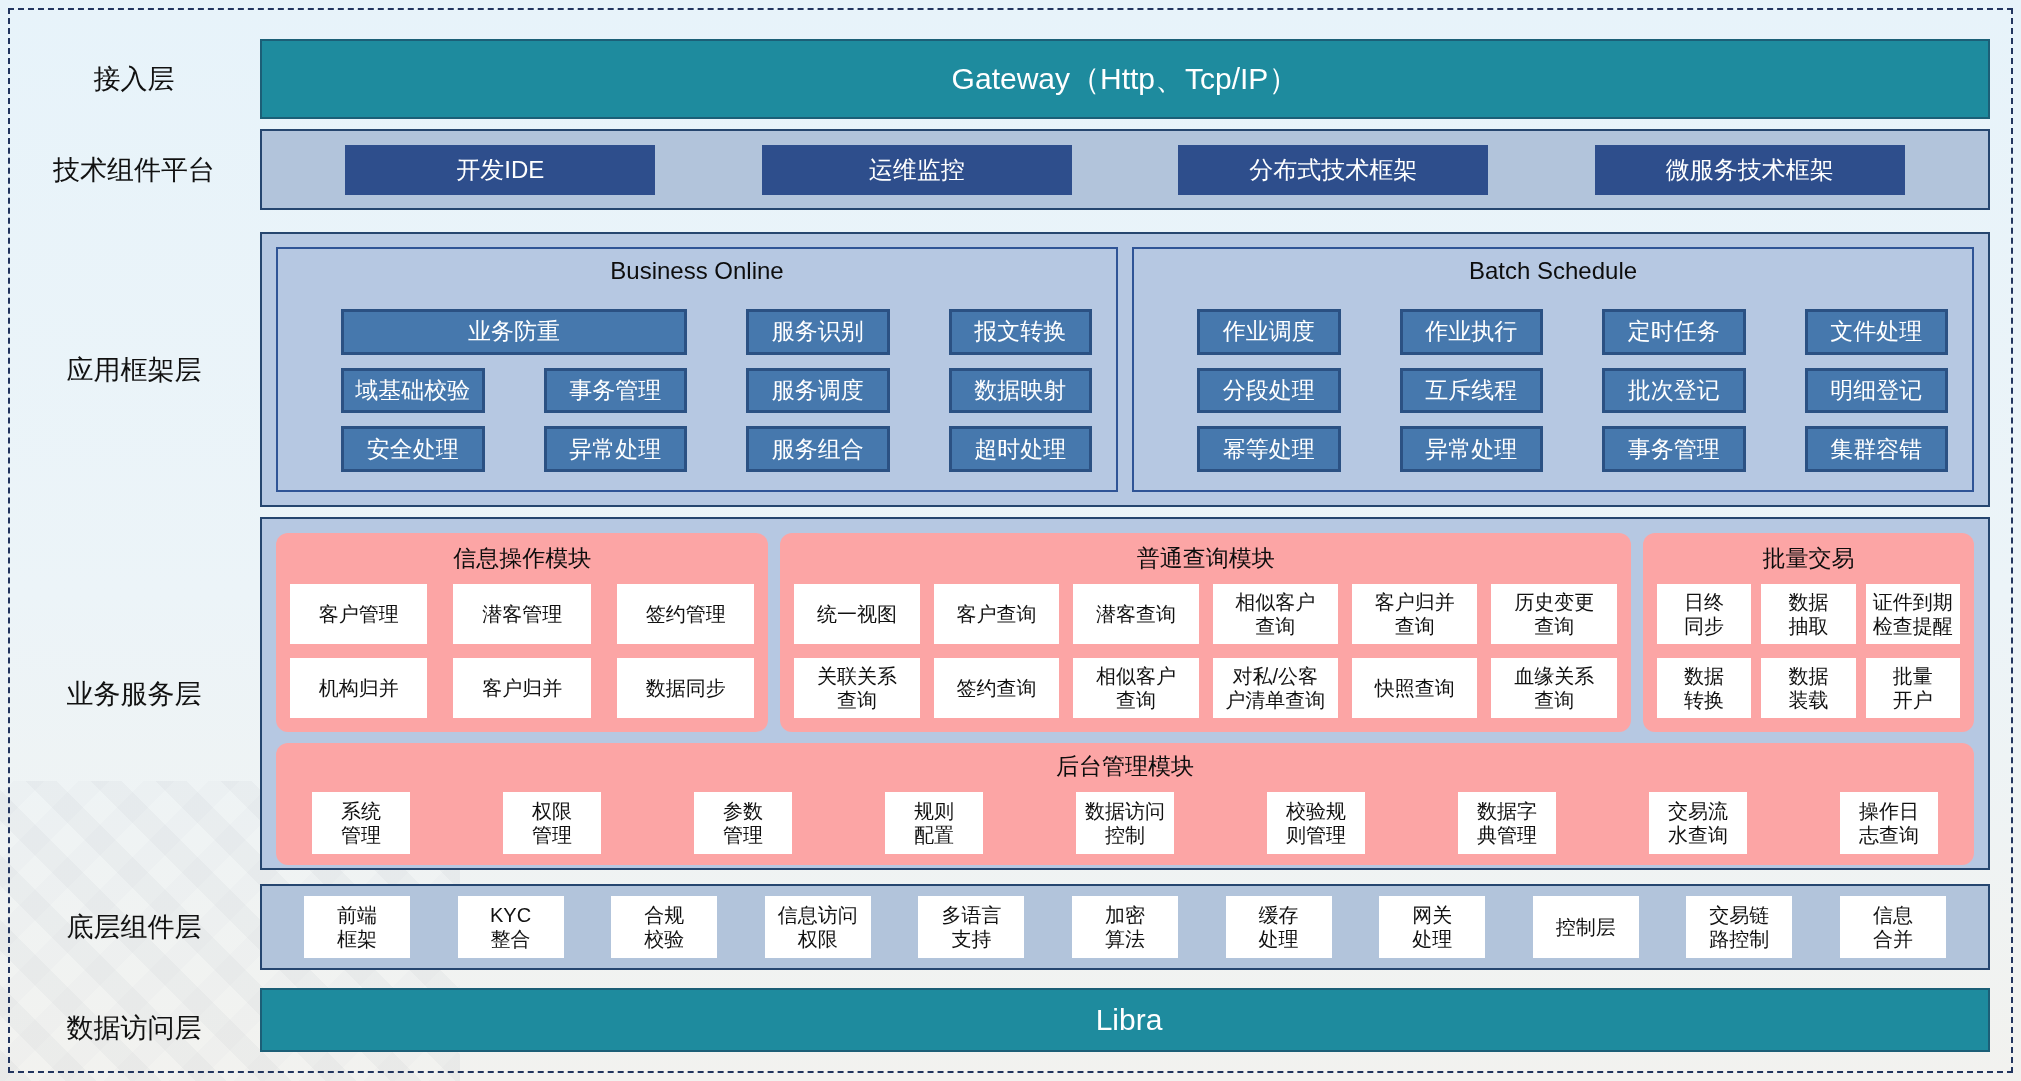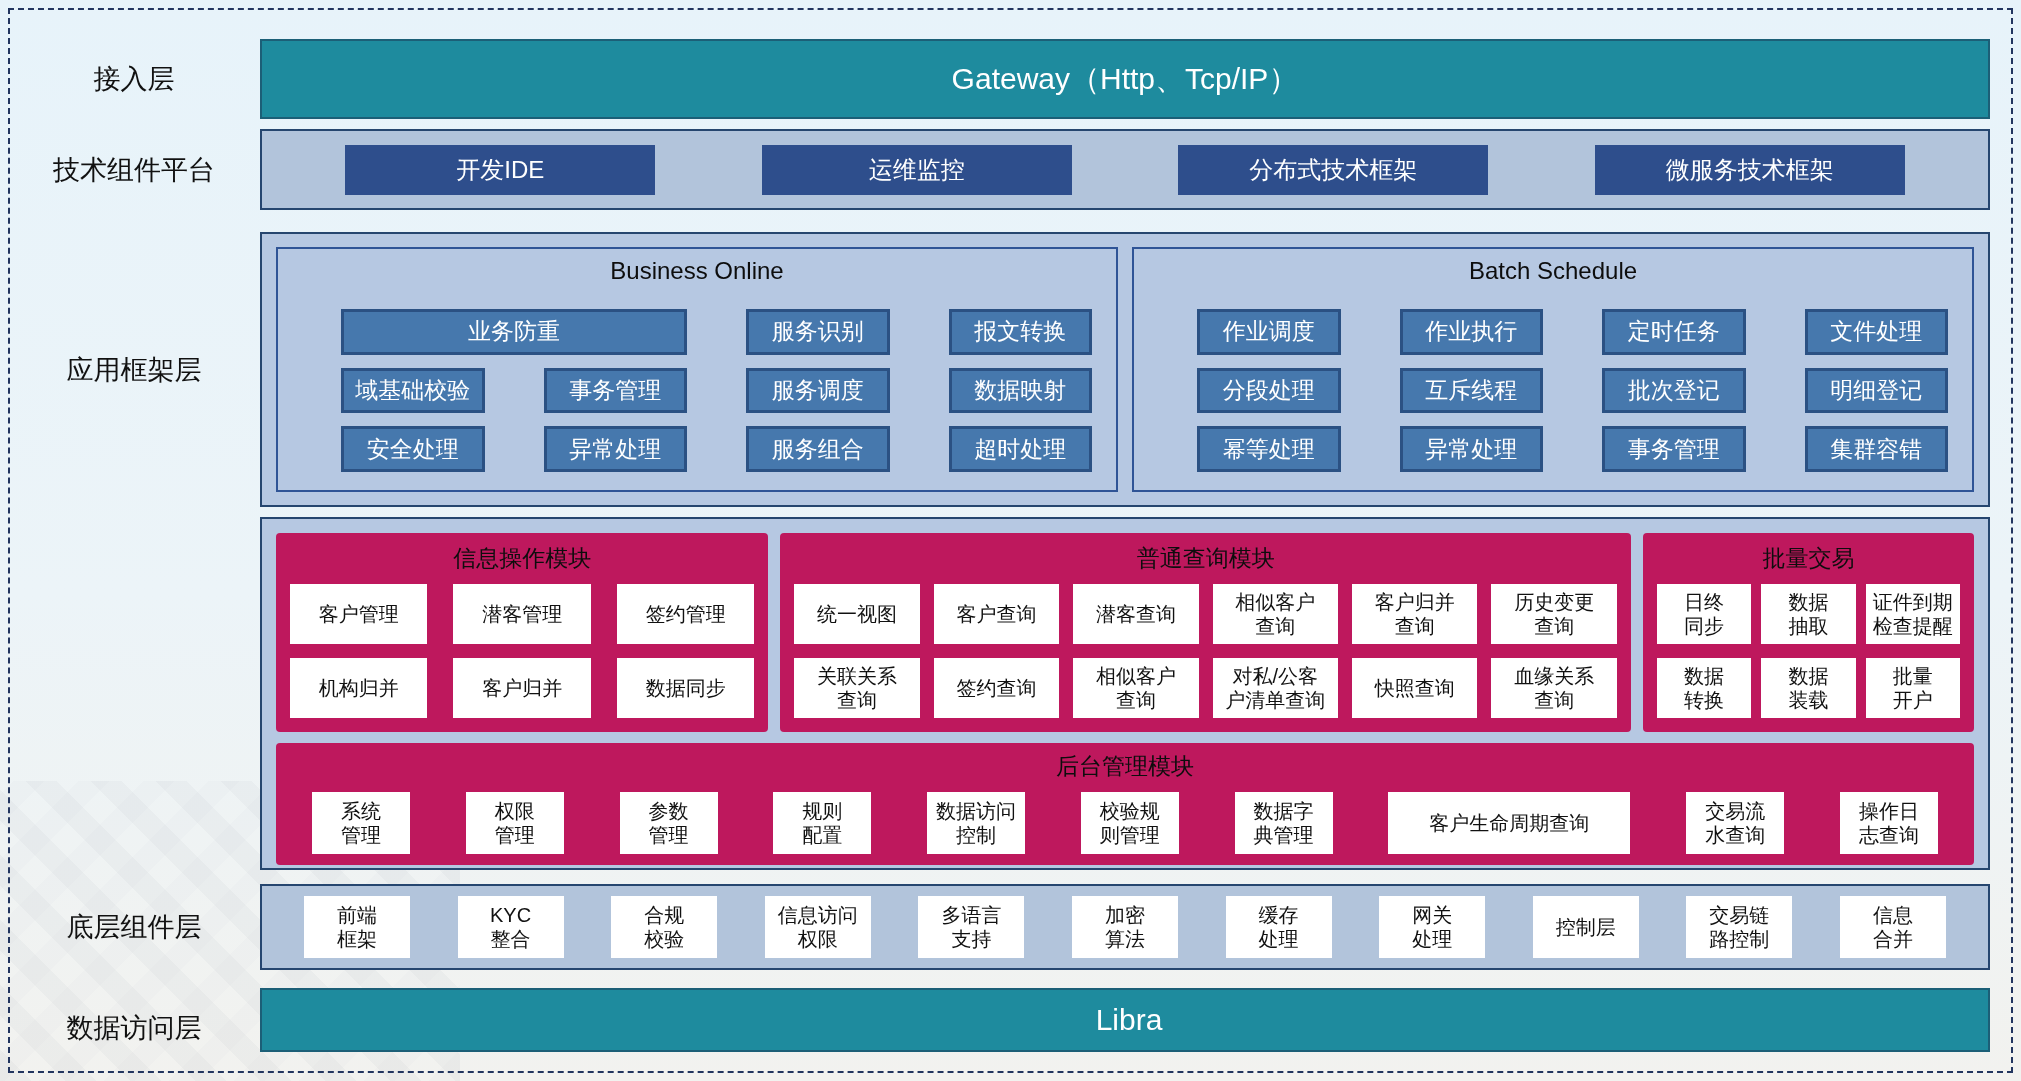--- a/index.html
+++ b/index.html
@@ -40,21 +40,21 @@
   .sec-title{text-align:center;font-size:24px;color:#0d0d0d;padding:8px 0 24px;}
   .grid4{display:grid;grid-template-columns:repeat(4,1fr);gap:13px 20px;padding:0 24px 18px;flex:1;}
   .chip-steel{
     background:#4678ad;border:3px solid #2b5183;color:#fff;font-size:23px;
     display:flex;align-items:center;justify-content:center;min-height:42px;box-sizing:border-box;margin-left:39px;
   }
   .span2{grid-column:span 2;}
   .bizband{background:#b6c8e2;}
   .biz-inner{display:flex;flex-direction:column;gap:11px;padding:14px;height:100%;box-sizing:border-box;}
   .modules-row{display:flex;gap:12px;flex:1;}
-  .module{background:#be185d;border-radius:4px;padding:8px 14px 14px;box-sizing:border-box;}
+  .module{background:#fca5a5;border-radius:12px;padding:8px 14px 14px;box-sizing:border-box;}
   .module.info{flex:0 0 29%;}
   .module.query{flex:1 1 auto;}
   .module.batch{flex:0 0 19.5%;}
   .mod-title{text-align:center;font-size:23px;color:#0d0d0d;padding:2px 0 10px;}
   .mgrid{display:grid;}
   .grid3{grid-template-columns:repeat(3,1fr);gap:14px 26px;}
   .grid6{grid-template-columns:repeat(6,1fr);gap:14px 14px;}
   .grid3b{grid-template-columns:repeat(3,1fr);gap:14px 10px;}
   .wbox{
     background:#fff;color:#111;font-size:20px;line-height:1.2;height:60px;
@@ -71,20 +71,21 @@
 </head>
 <body>
 
 <div class="canvas">
   <div class="watermark"></div>
   <div class="dashed-frame"></div>
 
   <div class="layer-label" style="top:39px;height:80px;">接入层</div>
   <div class="layer-label" style="top:129px;height:81px;">技术组件平台</div>
   <div class="layer-label" style="top:232px;height:275px;">应用框架层</div>
+  <div class="layer-label" style="top:517px;height:353px;">业务服务层</div>
   <div class="layer-label" style="top:884px;height:86px;">底层组件层</div>
   <div class="layer-label" style="top:988px;height:80px;">数据访问层</div>
 
   <div class="band teal-bar" style="top:39px;height:80px;">Gateway（Http、Tcp/IP）</div>
 
   <div class="band band-frame tech" style="top:129px;height:81px;">
     <div class="chip-navy">开发IDE</div>
     <div class="chip-navy">运维监控</div>
     <div class="chip-navy">分布式技术框架</div>
     <div class="chip-navy">微服务技术框架</div>
@@ -194,21 +195,20 @@
           <div class="wbox">参数
 管理</div>
           <div class="wbox">规则
 配置</div>
           <div class="wbox">数据访问
 控制</div>
           <div class="wbox">校验规
 则管理</div>
           <div class="wbox">数据字
 典管理</div>
-          <div class="wbox wide">客户生命周期查询</div>
           <div class="wbox">交易流
 水查询</div>
           <div class="wbox">操作日
 志查询</div>
         </div>
       </div>
     </div>
   </div>
 
   <div class="band band-frame bottomband" style="top:884px;height:86px;">

